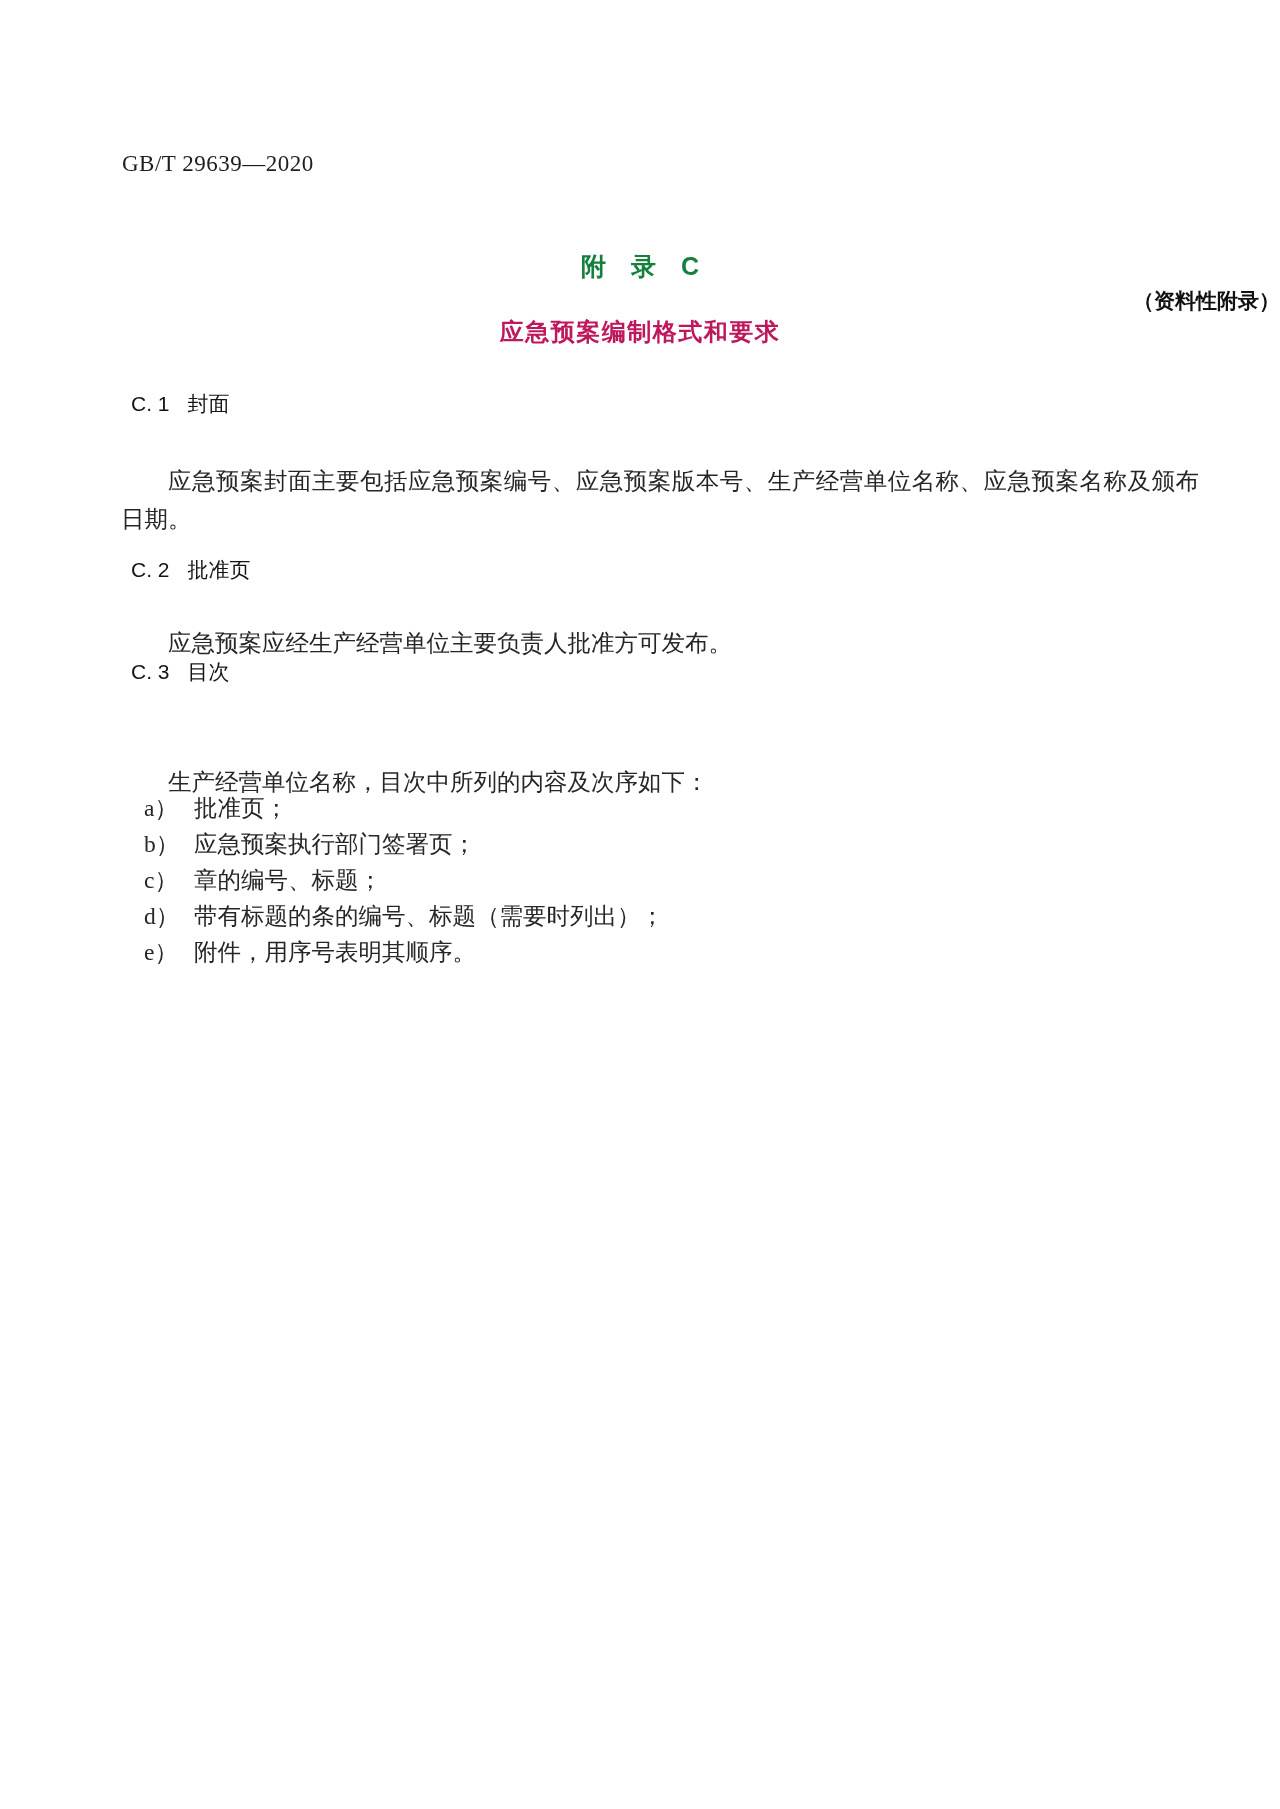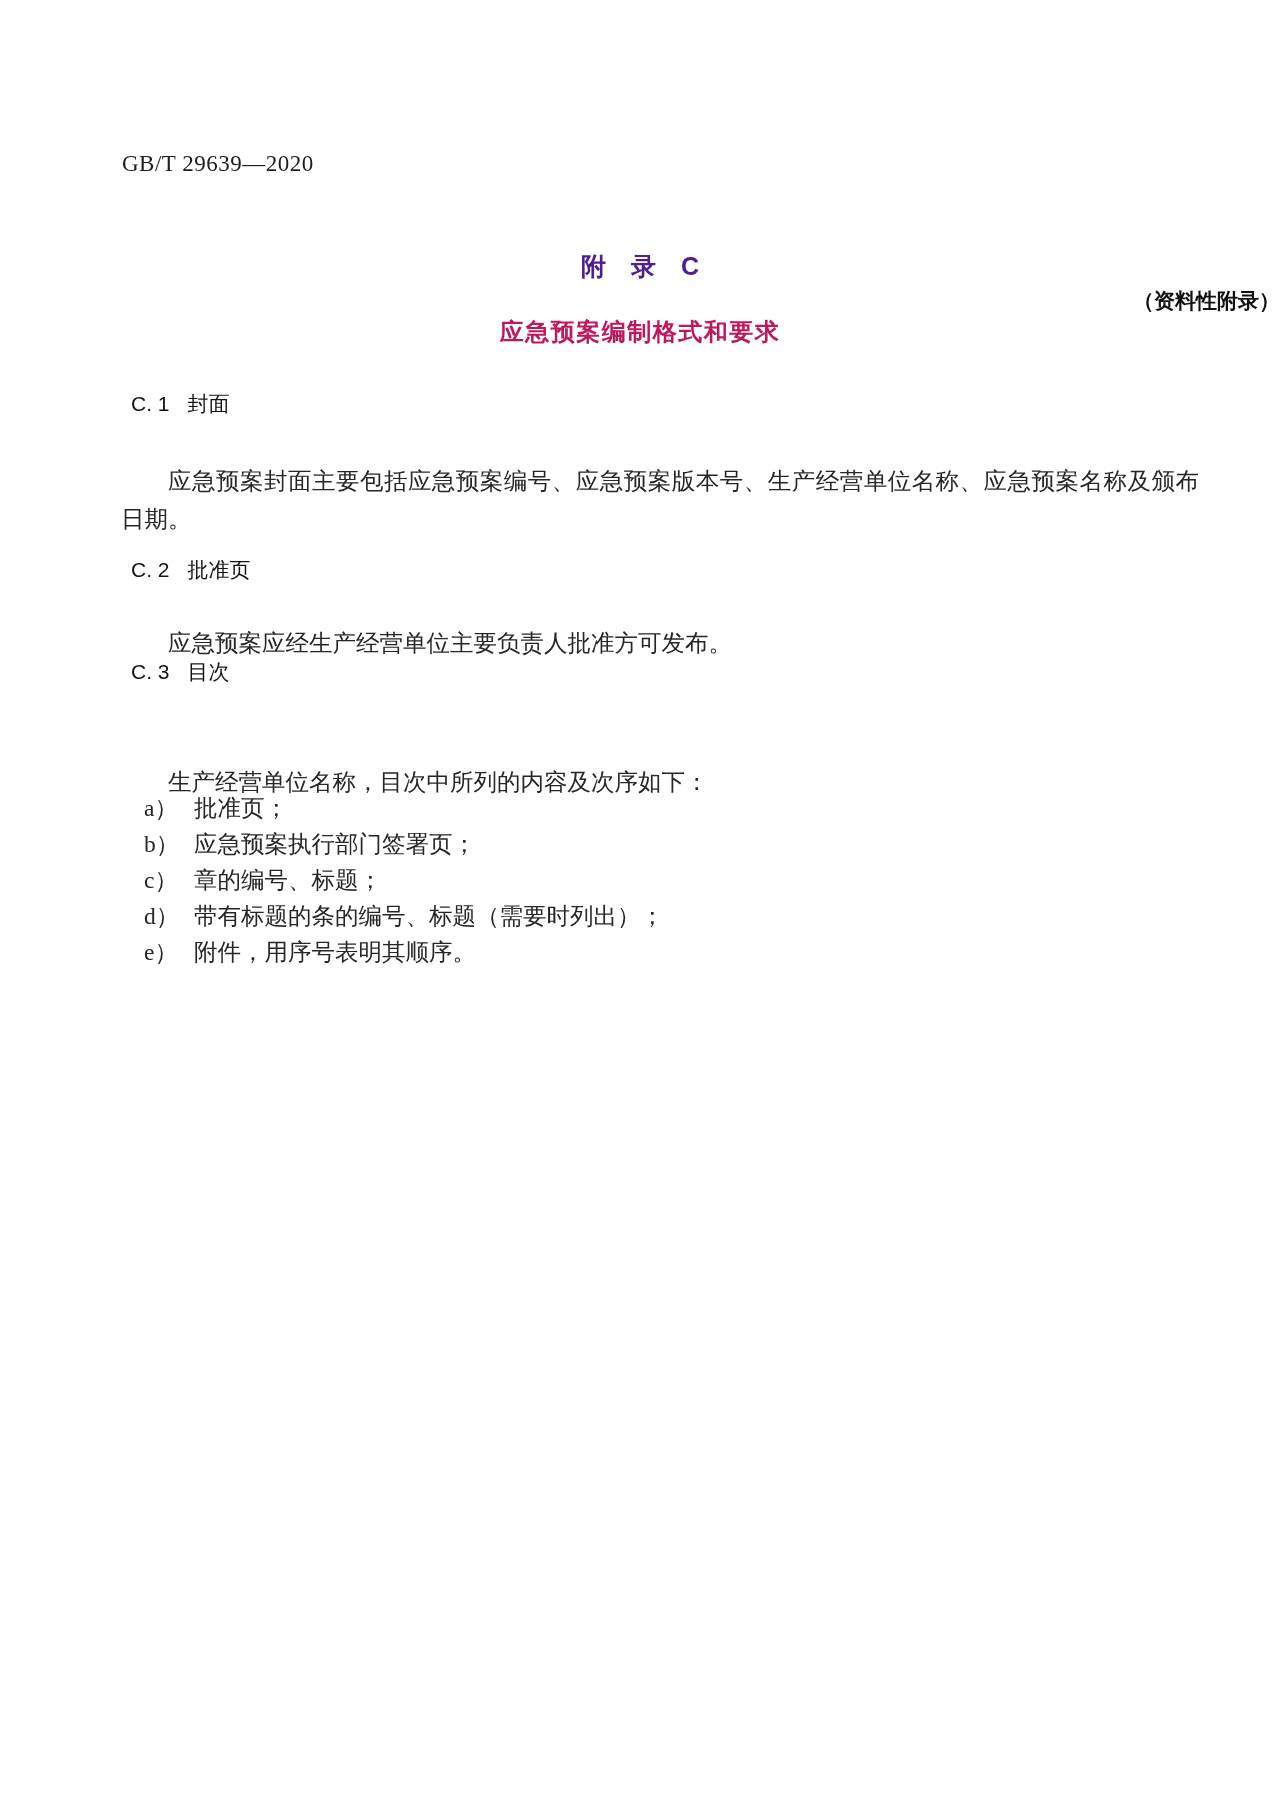--- a/index.html
+++ b/index.html
@@ -27,21 +27,21 @@
   }
   .apx-title {
     position: absolute;
     top: 250px;
     left: 0;
     width: 100%;
     text-align: center;
     font-family: "Liberation Sans", "DejaVu Sans", sans-serif;
     font-weight: bold;
     font-size: 25px;
-    color: #4c1d95;
+    color: #15803d;
   }
   .apx-sub {
     position: absolute;
     top: 287px;
     left: 0;
     width: 100%;
     text-align: right;
     font-family: "Liberation Sans", "DejaVu Sans", sans-serif;
     font-weight: bold;
     font-size: 21px;

